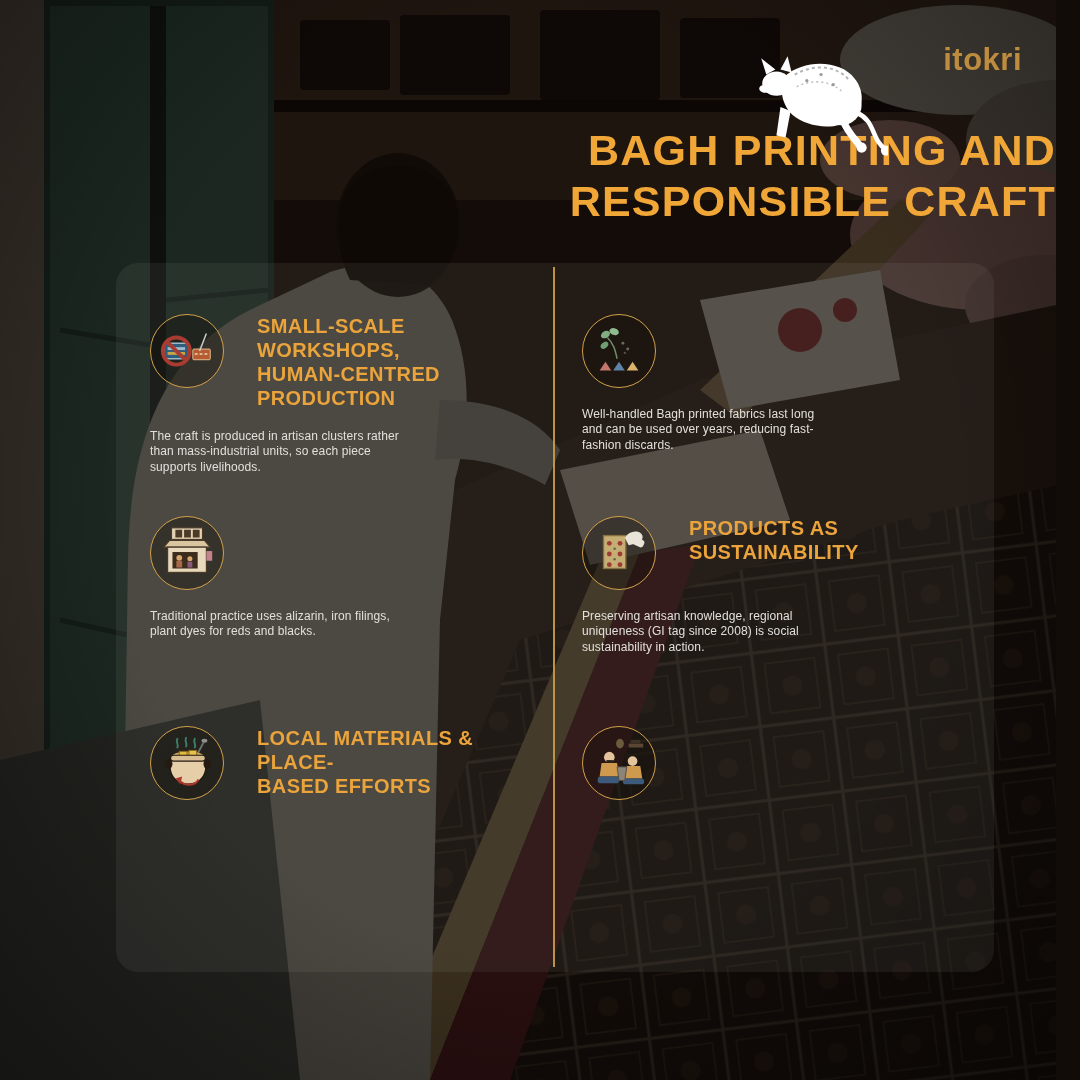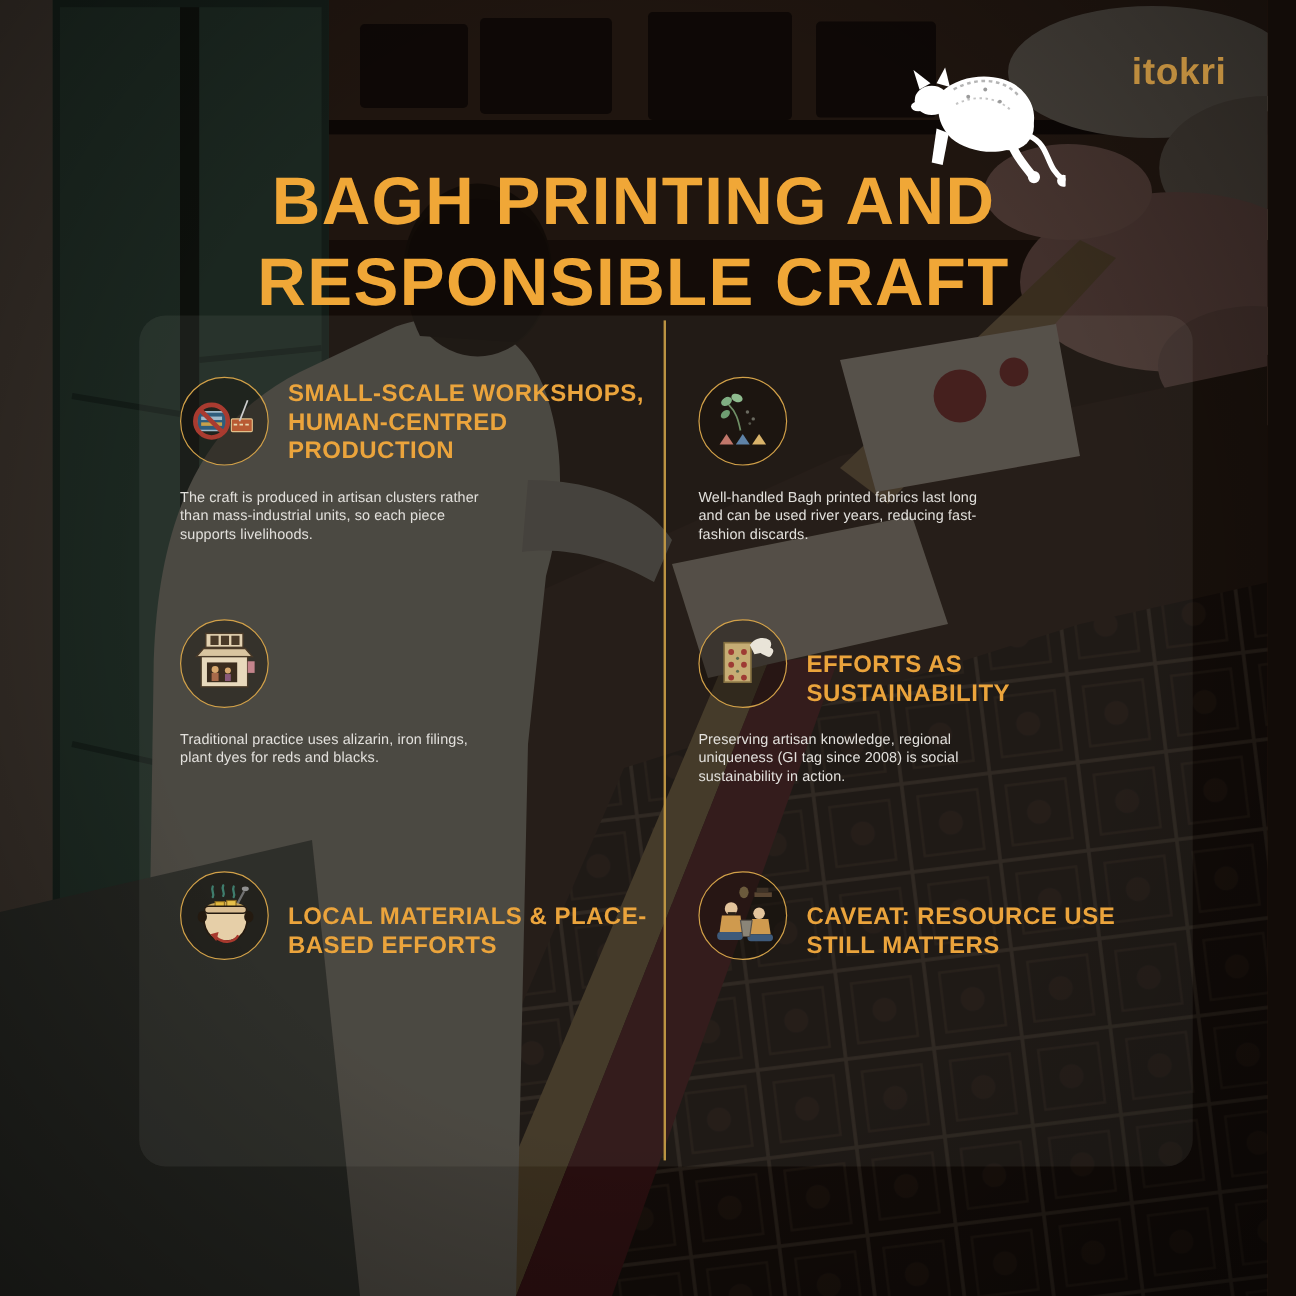--- a/index.html
+++ b/index.html
@@ -9,32 +9,32 @@
   .bg{position:absolute;inset:0;z-index:0;}
   .overlay{position:absolute;inset:0;z-index:1;background:rgba(13,8,5,0.53);}
   .vignette{position:absolute;inset:0;z-index:1;
       background:radial-gradient(ellipse at 50% 45%, rgba(0,0,0,0) 55%, rgba(0,0,0,0.38) 100%);}
   .panel{position:absolute;left:116px;top:263px;width:878px;height:709px;z-index:2;
       background:rgba(205,200,185,0.08);border-radius:22px;}
   .divider{position:absolute;left:553px;top:267px;width:2px;height:700px;z-index:3;
       background:#C49A45;opacity:.95;}
   .logo{position:absolute;right:34px;top:42px;z-index:5;color:#BD8C3E;
       font-size:31px;font-weight:700;letter-spacing:.5px;}
-  .title{position:absolute;left:0;right:0;top:96px;z-index:4;text-align:center;
-      color:#F0A737;font-size:56px;font-weight:700;letter-spacing:1.2px;
+  .title{position:absolute;left:0;right:0;top:96px;z-index:4;text-align:right;
+      color:#F0A737;font-size:43px;font-weight:700;letter-spacing:1.2px;
       line-height:1.2;white-space:pre-line;}
   .tiger{position:absolute;left:746px;top:50px;width:142px;height:114px;z-index:5;pointer-events:none;}
   .item{position:absolute;z-index:4;}
   #i0{left:150px;top:314px;width:400px;}
   #i1{left:582px;top:314px;width:392px;}
   #i2{left:150px;top:516px;width:400px;}
   #i3{left:582px;top:516px;width:392px;}
   #i4{left:150px;top:726px;width:400px;}
   #i5{left:582px;top:726px;width:392px;}
-  .item-head{display:flex;align-items:flex-end;gap:16px;}
+  .item-head{display:flex;align-items:flex-start;gap:33px;}
   .icon-ring{width:72px;height:72px;flex:none;border:1.7px solid #D2A149;border-radius:50%;
       display:flex;align-items:center;justify-content:center;background:rgba(18,12,8,.38);}
   .item-heading{margin:0;color:#EBA43C;font-size:20px;font-weight:700;line-height:1.2;
       letter-spacing:.4px;white-space:pre-line;}
   .item-body{margin:19px 0 0;color:#E2E0DC;font-size:12px;line-height:1.28;
       letter-spacing:.1px;white-space:pre-line;}
 </style>
 </head>
 <body>
 
@@ -149,21 +149,21 @@
           <circle cx="36" cy="24" r="1.5" fill="#6a6a60"></circle>
           <circle cx="41" cy="30" r="1.5" fill="#6a6a60"></circle>
           <circle cx="38" cy="34" r="1.2" fill="#55554a"></circle>
           <polygon points="12,52 18,43 24,52" fill="#c1776b"></polygon>
           <polygon points="26,52 32,43 38,52" fill="#5f83a8"></polygon>
           <polygon points="40,52 46,43 52,52" fill="#d9b36a"></polygon>
         </svg>
       </span>
     </div>
     <p class="item-body">Well-handled Bagh printed fabrics last long
-and can be used river years, reducing fast-
+and can be used over years, reducing fast-
 fashion discards.</p>
   </section>
 
   <section class="item" id="i2">
     <div class="item-head">
       <span class="icon-ring">
         <svg width="62" height="62" viewBox="0 0 64 64" aria-hidden="true">
           <rect x="16" y="6" width="32" height="12" fill="#e3d2b2" stroke="#4a3a28" stroke-width="1.2"></rect>
           <rect x="20" y="8" width="7" height="8" fill="#4a3a28"></rect>
           <rect x="29" y="8" width="7" height="8" fill="#4a3a28"></rect>
@@ -193,21 +193,21 @@
           <circle cx="22" cy="33" r="2.5" fill="#9e3b34"></circle>
           <circle cx="33" cy="33" r="2.5" fill="#9e3b34"></circle>
           <circle cx="22" cy="44" r="2.5" fill="#9e3b34"></circle>
           <circle cx="33" cy="44" r="2.5" fill="#9e3b34"></circle>
           <circle cx="27.5" cy="27.5" r="1.3" fill="#5b6b4e"></circle>
           <circle cx="27.5" cy="38.5" r="1.3" fill="#5b6b4e"></circle>
           <path d="M 38,16 C 42,10 50,8 55,12 C 58,15 56,20 51,22 L 42,24 Z" fill="#e9e4d8"></path>
           <rect x="47" y="17" width="11" height="8" rx="3" fill="#e9e4d8" transform="rotate(25 52 21)"></rect>
         </svg>
       </span>
-      <h3 class="item-heading">EFFORTS AS
+      <h3 class="item-heading">PRODUCTS AS
 SUSTAINABILITY</h3>
     </div>
     <p class="item-body">Preserving artisan knowledge, regional
 uniqueness (GI tag since 2008) is social
 sustainability in action.</p>
   </section>
 
   <section class="item" id="i4">
     <div class="item-head">
       <span class="icon-ring">
@@ -243,18 +243,16 @@
           <circle cx="22" cy="26" r="5.5" fill="#e3c49c"></circle>
           <rect x="19" y="29" width="7" height="4" fill="#2a2118"></rect>
           <path d="M 14,32 L 30,32 L 32,46 L 12,46 Z" fill="#cf9a4e"></path>
           <rect x="10" y="46" width="22" height="7" rx="3" fill="#3e5a7a"></rect>
           <circle cx="46" cy="30" r="5" fill="#e3c49c"></circle>
           <path d="M 40,35 L 54,35 L 56,48 L 38,48 Z" fill="#cf9a4e"></path>
           <rect x="36" y="48" width="22" height="6" rx="3" fill="#3e5a7a"></rect>
           <path d="M 30,36 L 40,36 L 38,50 L 32,50 Z" fill="#8a8578" stroke="#55504a" stroke-width="1"></path>
         </svg>
       </span>
-      <h3 class="item-heading">CAVEAT: RESOURCE USE
-STILL MATTERS</h3>
     </div>
   </section>
 
 </div>
 
 </body></html>

